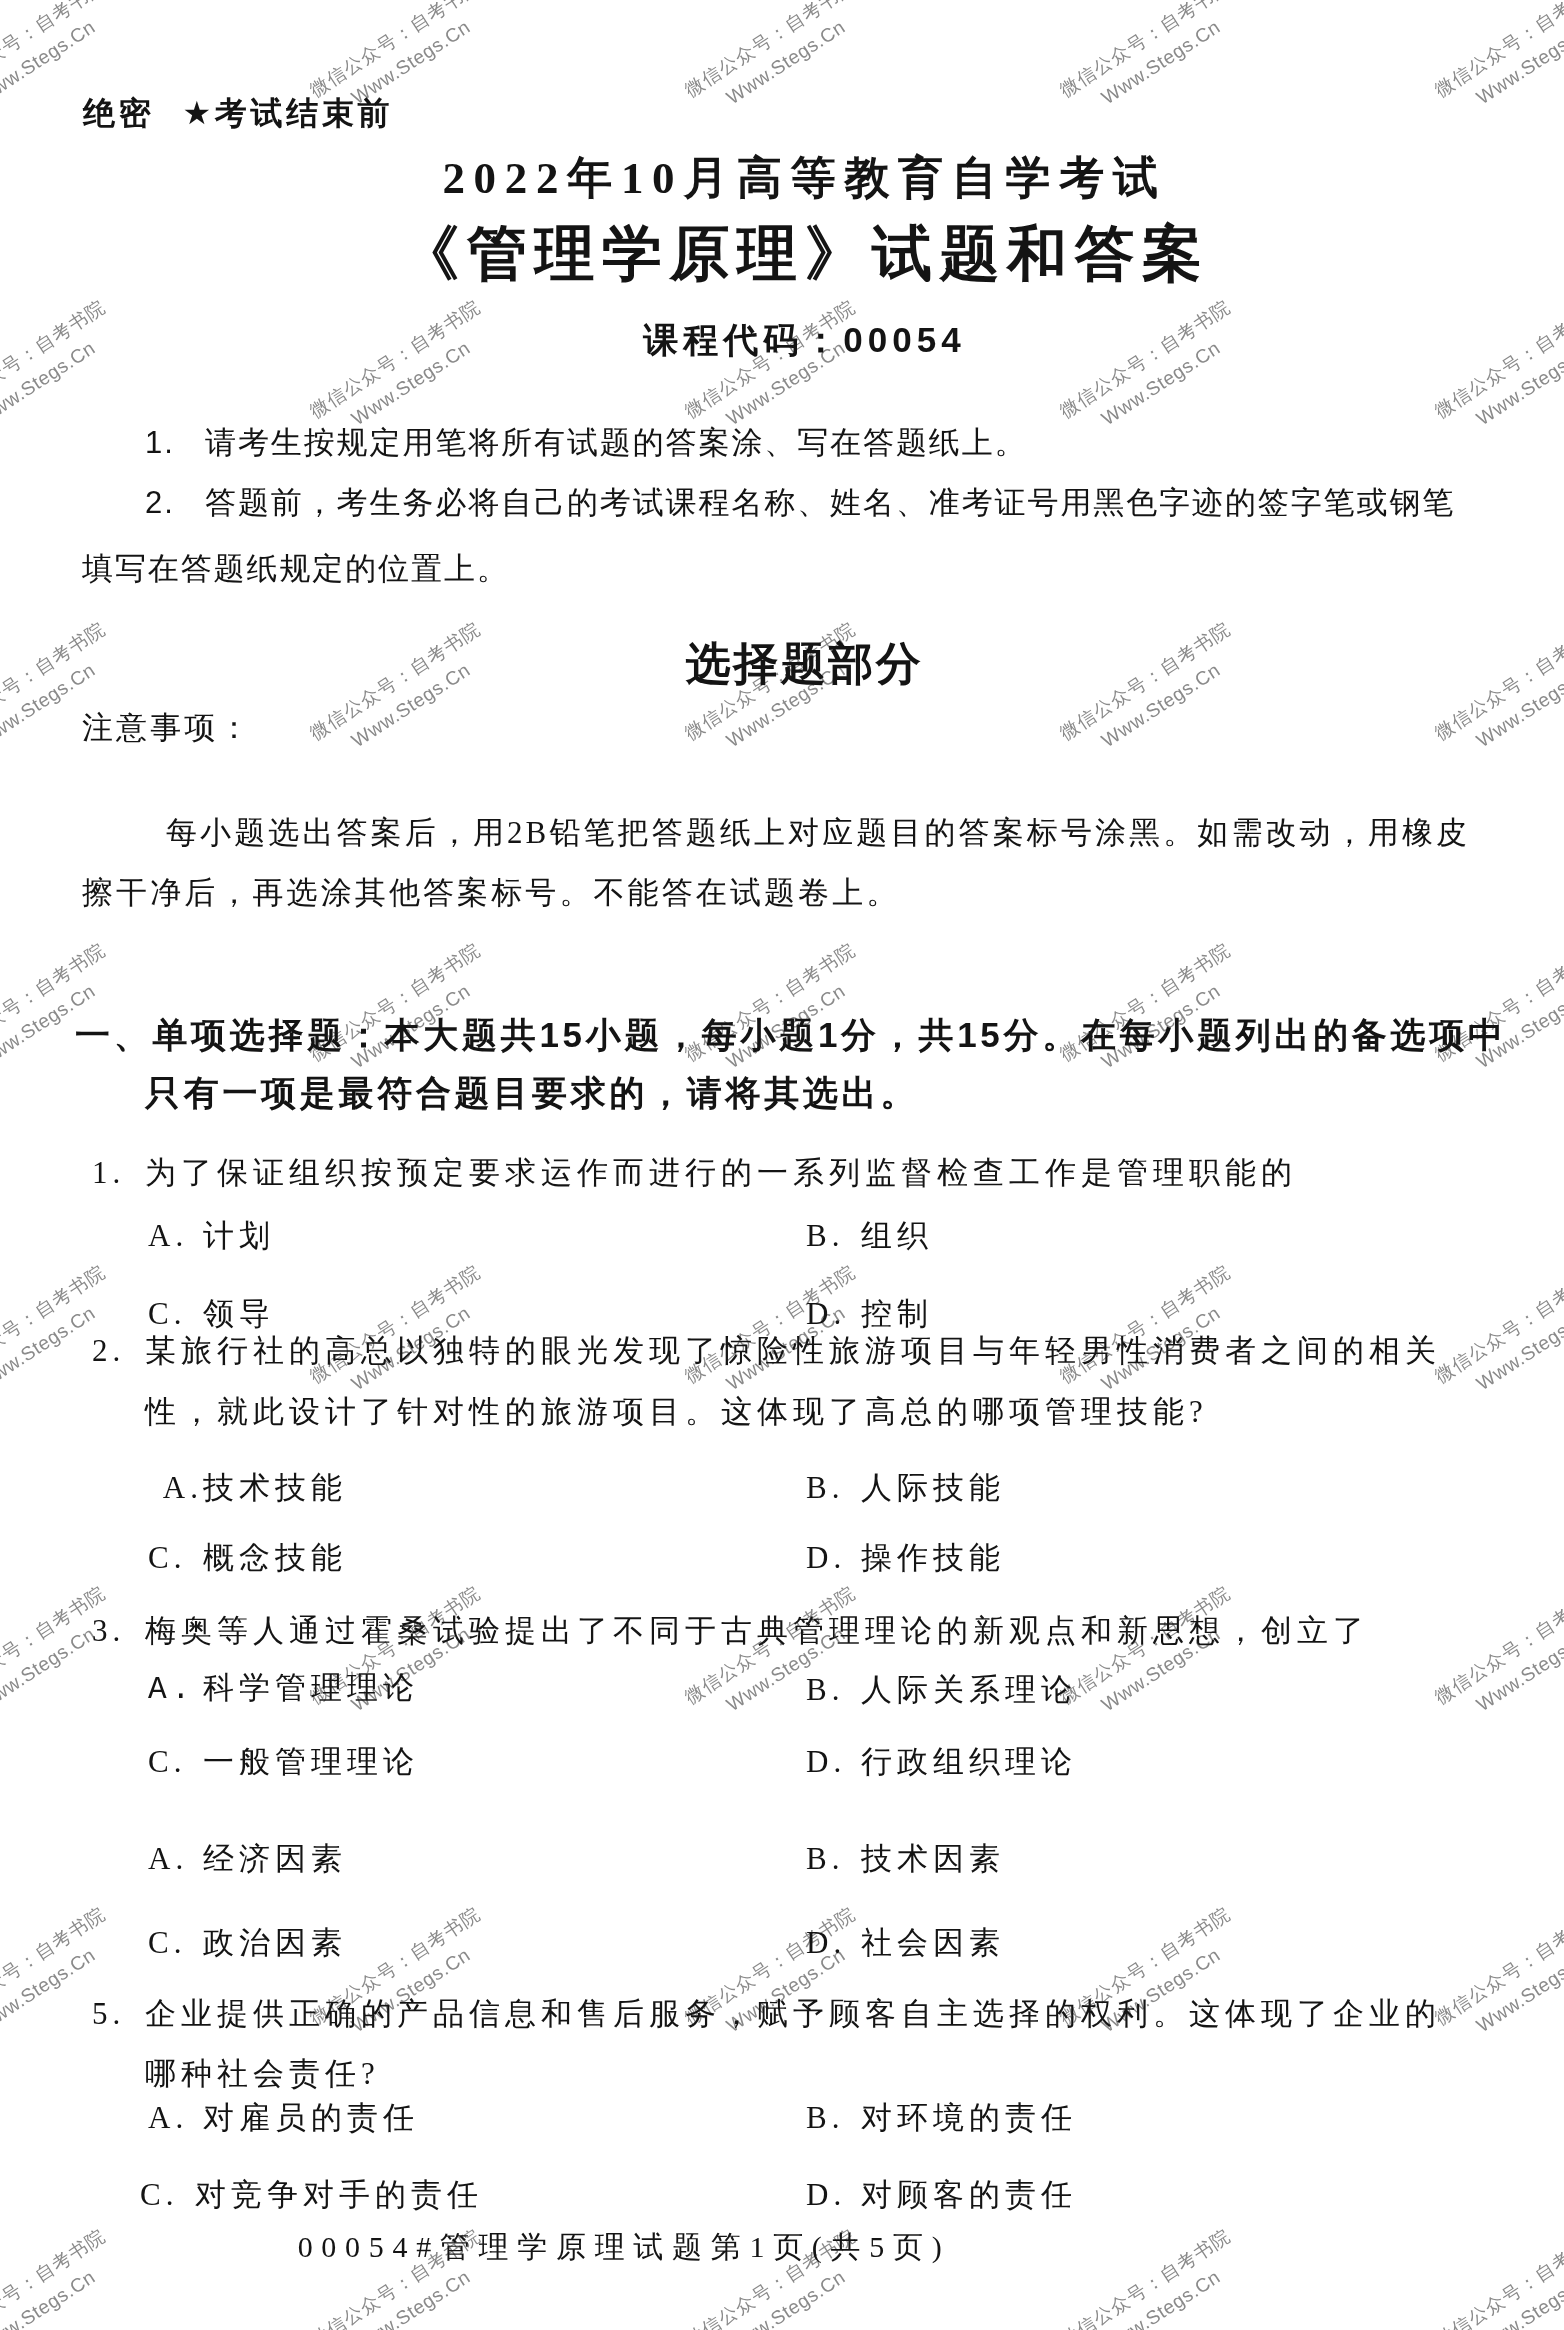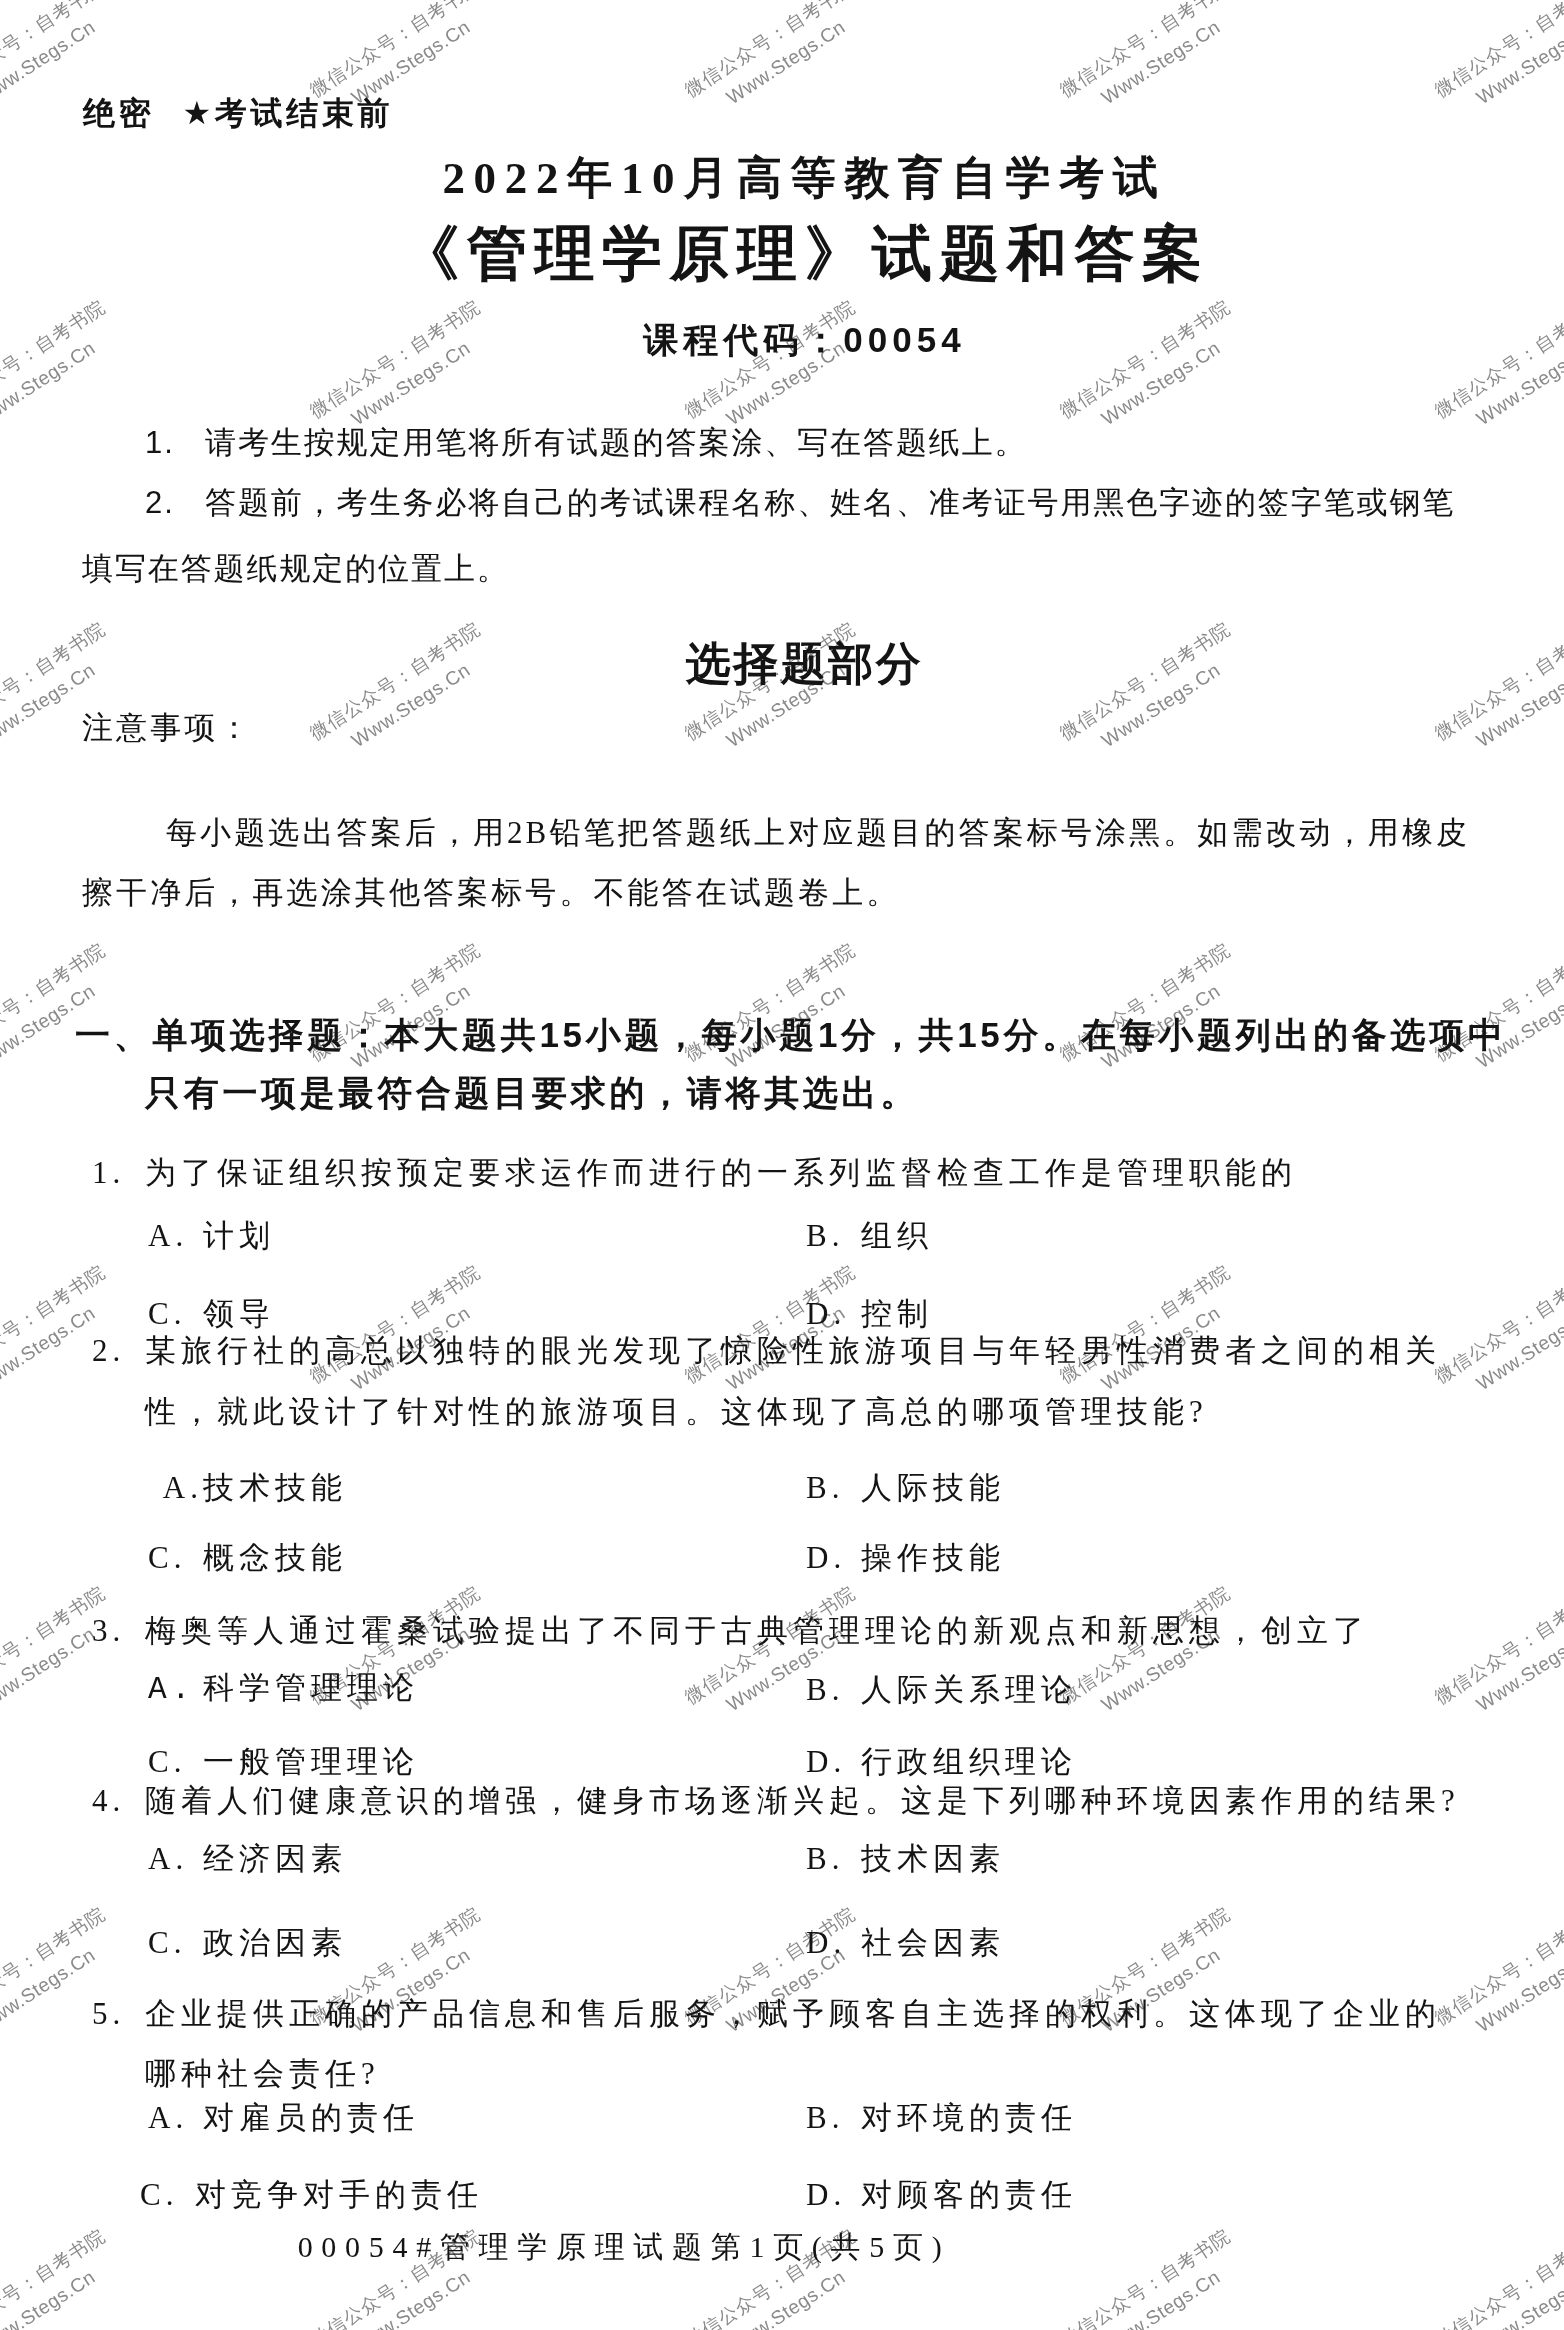--- a/index.html
+++ b/index.html
@@ -277,23 +277,20 @@
     <div class="abs serif q" style="top:1672px;left:806px;">
       <span class="slot88">B.</span><span>人际关系理论</span>
     </div>
     <div class="abs serif q" style="top:1744px;left:148px;">
       <span class="slot88">C.</span><span>一般管理理论</span>
     </div>
     <div class="abs serif q" style="top:1744px;left:806px;">
       <span class="slot88">D.</span><span>行政组织理论</span>
     </div>
 
-    <div class="abs serif q" style="top:1783px;left:92px;">
-      <span class="slot85">4.</span><span>随着人们健康意识的增强，健身市场逐渐兴起。这是下列哪种环境因素作用的结果?</span>
-    </div>
     <div class="abs serif q" style="top:1841px;left:148px;">
       <span class="slot88">A.</span><span>经济因素</span>
     </div>
     <div class="abs serif q" style="top:1841px;left:806px;">
       <span class="slot88">B.</span><span>技术因素</span>
     </div>
     <div class="abs serif q" style="top:1925px;left:148px;">
       <span class="slot88">C.</span><span>政治因素</span>
     </div>
     <div class="abs serif q" style="top:1925px;left:806px;">

